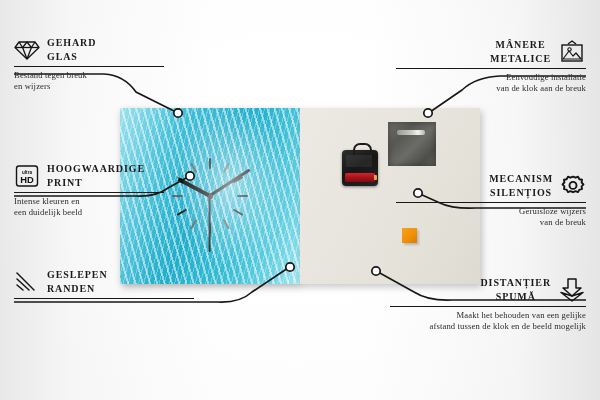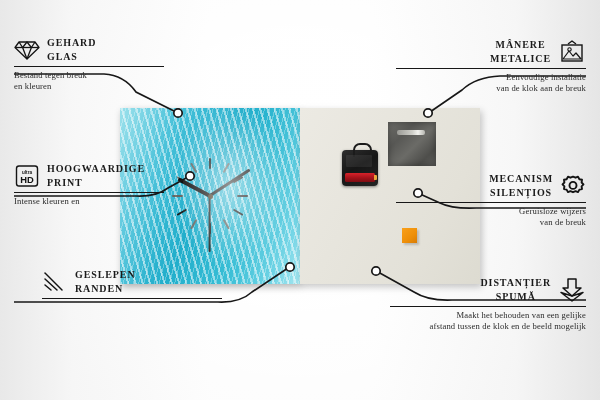--- a/index.html
+++ b/index.html
@@ -209,40 +209,41 @@
           <path d="M8.6,8.5 L13,3 L17.4,8.5"></path>
         </g>
       </svg>
       <div>
         <div class="co-title">GEHARD</div>
         <div class="co-title">GLAS</div>
       </div>
     </div>
     <div class="co-rule"></div>
     <div class="co-desc">Bestand tegen breuk</div>
-    <div class="co-desc">en kleuren</div>
+    <div class="co-desc">en wijzers</div>
   </div>
 
   <div class="callout left" style="left:14px;top:162px;width:150px;">
     <div class="co-head">
       <svg class="ico" width="26" height="24" viewBox="0 0 26 24">
         <rect x="2.5" y="2" width="21" height="20" rx="2.5" fill="none" stroke="#141414" stroke-width="1.4"></rect>
         <text x="13" y="10" font-family="Liberation Sans, sans-serif" font-size="4.6" font-weight="700" fill="#141414" text-anchor="middle">ultra</text>
         <text x="13" y="19" font-family="Liberation Sans, sans-serif" font-size="9.4" font-weight="700" fill="#141414" text-anchor="middle">HD</text>
       </svg>
       <div>
         <div class="co-title">HOOGWAARDIGE</div>
         <div class="co-title">PRINT</div>
       </div>
     </div>
     <div class="co-rule"></div>
     <div class="co-desc">Intense kleuren en</div>
-  </div>
-
-  <div class="callout left" style="left:14px;top:268px;width:180px;margin-left:28px;">
+    <div class="co-desc">een duidelijk beeld</div>
+  </div>
+
+  <div class="callout left" style="left:14px;top:268px;width:180px;">
     <div class="co-head">
       <svg class="ico" width="26" height="22" viewBox="0 0 26 22">
         <g stroke="#141414" stroke-width="1.5" stroke-linecap="round">
           <path d="M3,2 L20,19"></path>
             <path d="M3,8 L15,19"></path>
             <path d="M3,14 L9,19"></path>
         </g>
       </svg>
       <div>
         <div class="co-title">GESLEPEN</div>

